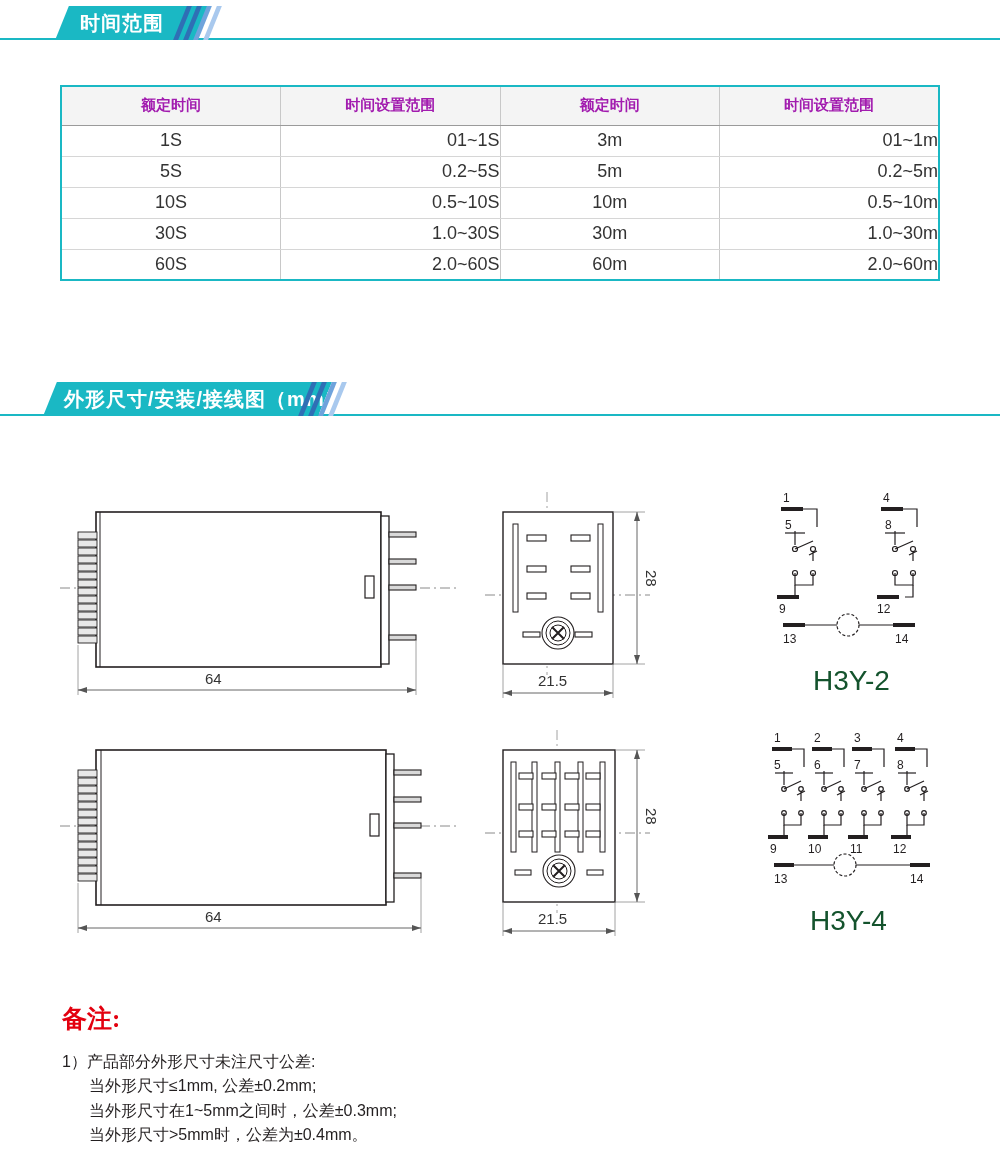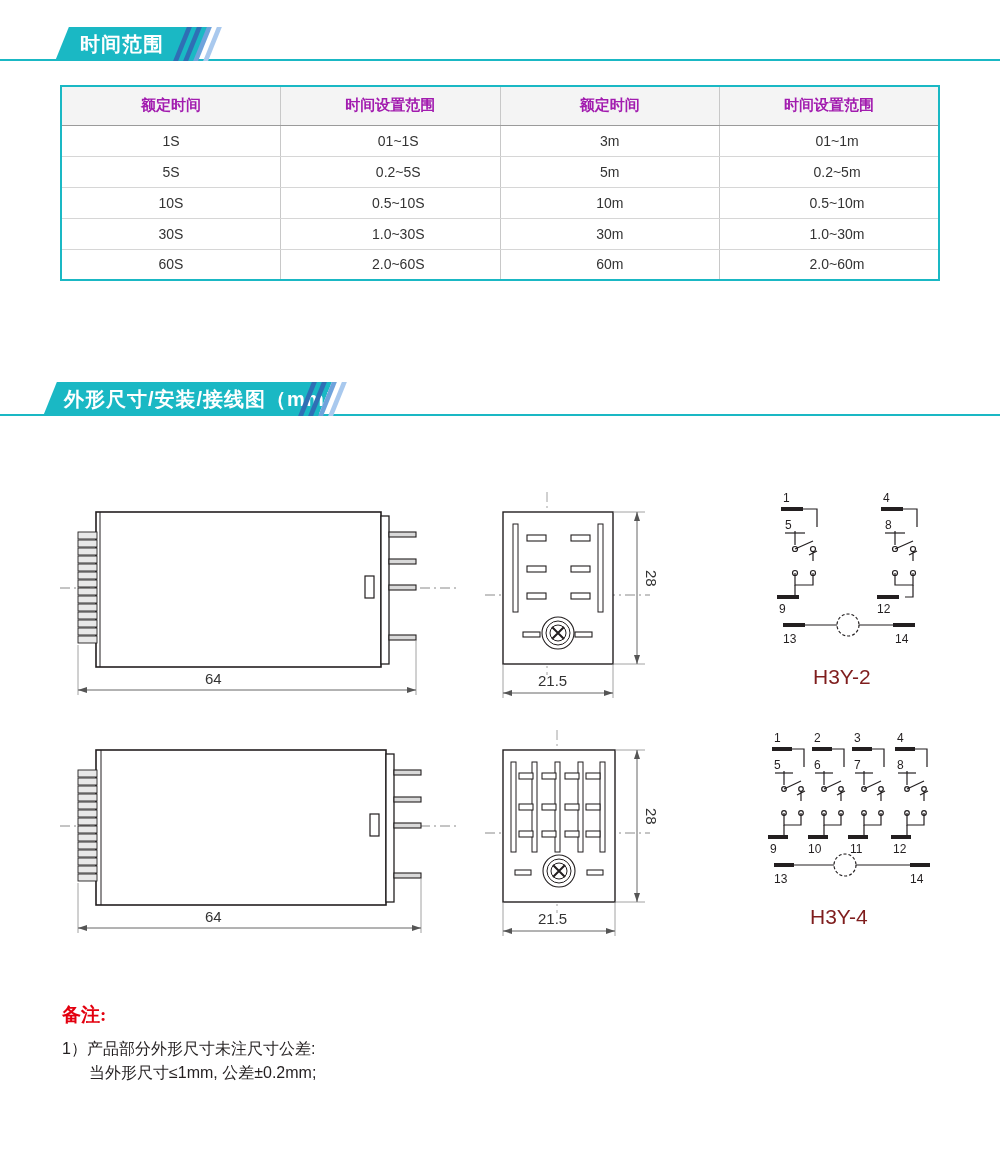--- a/index.html
+++ b/index.html
@@ -72,66 +72,66 @@
     height: 39px;
     text-align: center;
     border-right: 1px solid #c8c8c8;
     border-bottom: 1px solid #9a9a9a;
   }
   table.spec td {
     height: 31px;
     border-right: 1px solid #c8c8c8;
     border-bottom: 1px solid #d6d6d6;
     color: #333;
-    font-size: 14px;
+    font-size: 18px;
   }
   table.spec tr:last-child td { border-bottom: none; }
   table.spec th:last-child, table.spec td:last-child { border-right: none; }
   td.c-rated { text-align: center; width: 25%; }
-  td.c-range { text-align: center; padding-left: 16px; width: 25%; }
+  td.c-range { text-align: right; padding-left: 16px; width: 25%; }
 
   
   .draw-area { position: absolute; left: 0; top: 440px; width: 1000px; height: 540px; }
 
   .dim-text {
     position: absolute;
     font-size: 15px;
     color: #333;
     font-family: "Liberation Sans", sans-serif;
   }
   .dim-text.vert { transform: rotate(90deg); transform-origin: left top; }
 
   .model-label {
     position: absolute;
-    font-size: 21px;
-    color: #7f1d1d;
+    font-size: 28px;
+    color: #14532d;
     white-space: nowrap;
   }
 
   
   .remarks { position: absolute; left: 62px; top: 1002px; width: 600px; }
   .remarks .title {
     color: #e3000f;
-    font-size: 19px;
+    font-size: 25px;
     font-weight: bold;
-    margin-bottom: 9px;
+    margin-bottom: 15px;
     font-family: Liberation Serif, serif;
   }
   .remarks p {
     font-size: 16px;
     line-height: 1.52;
     color: #231f20;
     white-space: nowrap;
   }
   .remarks p.ind { padding-left: 27px; }
 </style>
 </head>
 <body>
 
-<div class="banner" style="position:absolute; left:0; top:6px; width:1000px;margin-top:21px;">
+<div class="banner" style="position:absolute; left:0; top:6px; width:1000px;">
   <div class="baseline" style="width:1000px;"></div>
   <div class="para" style="left:62px; width:140px;"></div>
   <div class="label" style="left:80px;">时间范围</div>
   <div class="stripe" style="left:180px; background:#2f6fb5;"></div>
   <div class="stripe" style="left:190px; background:#2f6fb5;"></div>
   <div class="stripe" style="left:200px; background:#6fa3dc;"></div>
   <div class="stripe" style="left:210px; background:#a9c9ee;"></div>
 </div>
 
 <div class="tbl-wrap">
@@ -490,13 +490,15 @@
     </g>
   </svg>
   <div class="model-label" style="left:810px; top:465px;">H3Y-4</div>
 
 </div>
 
 <div class="remarks">
   <div class="title">备注:</div>
   <p>1）产品部分外形尺寸未注尺寸公差:</p>
   <p class="ind">当外形尺寸≤1mm, 公差±0.2mm;</p>
+  <p class="ind">当外形尺寸在1~5mm之间时，公差±0.3mm;</p>
+  <p class="ind">当外形尺寸&gt;5mm时，公差为±0.4mm。</p>
 </div>
 
 </body></html>

